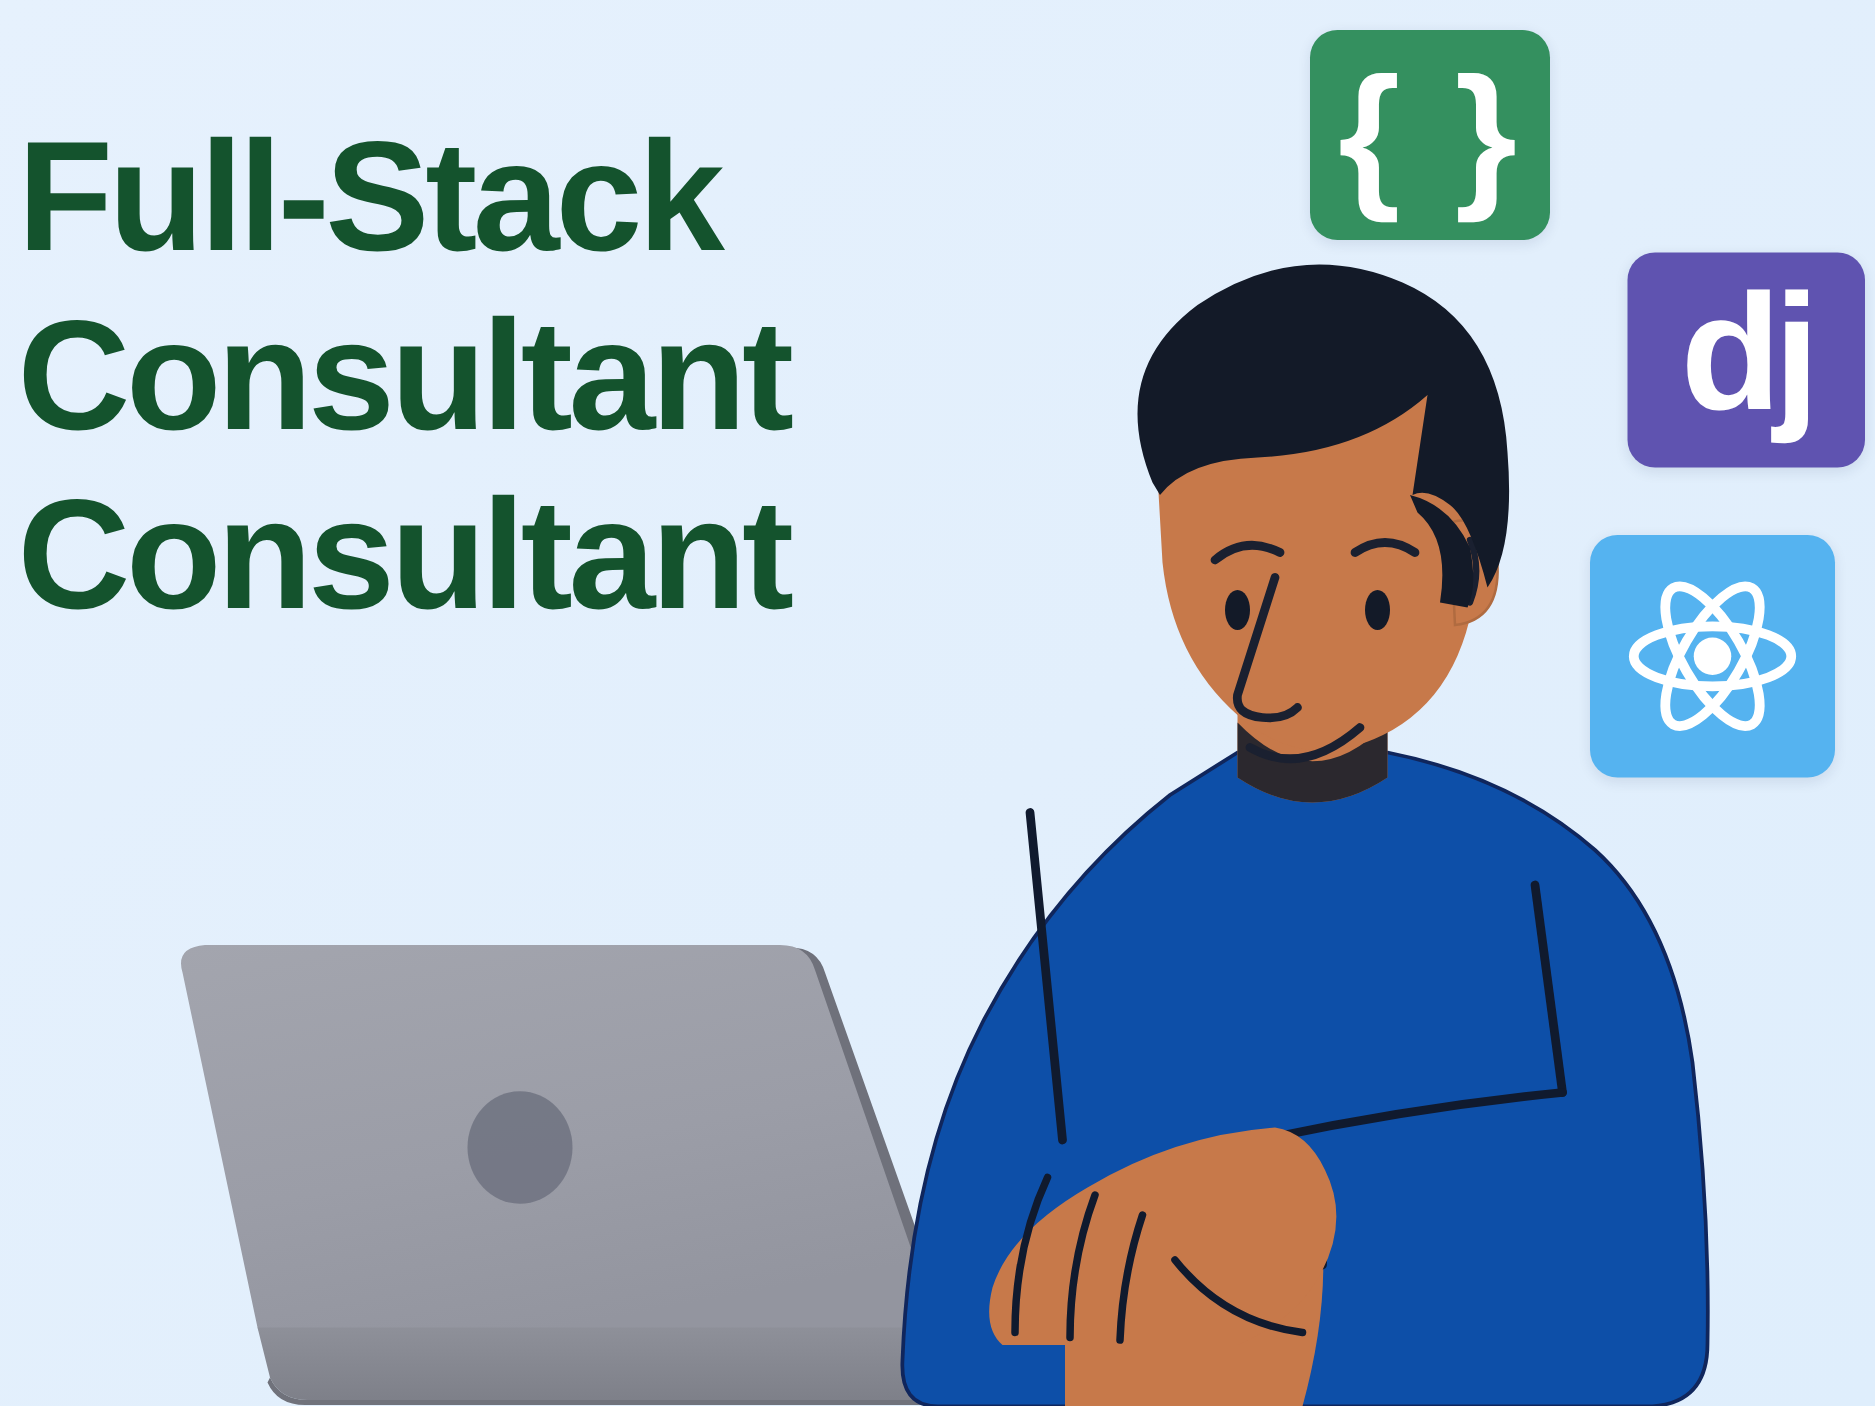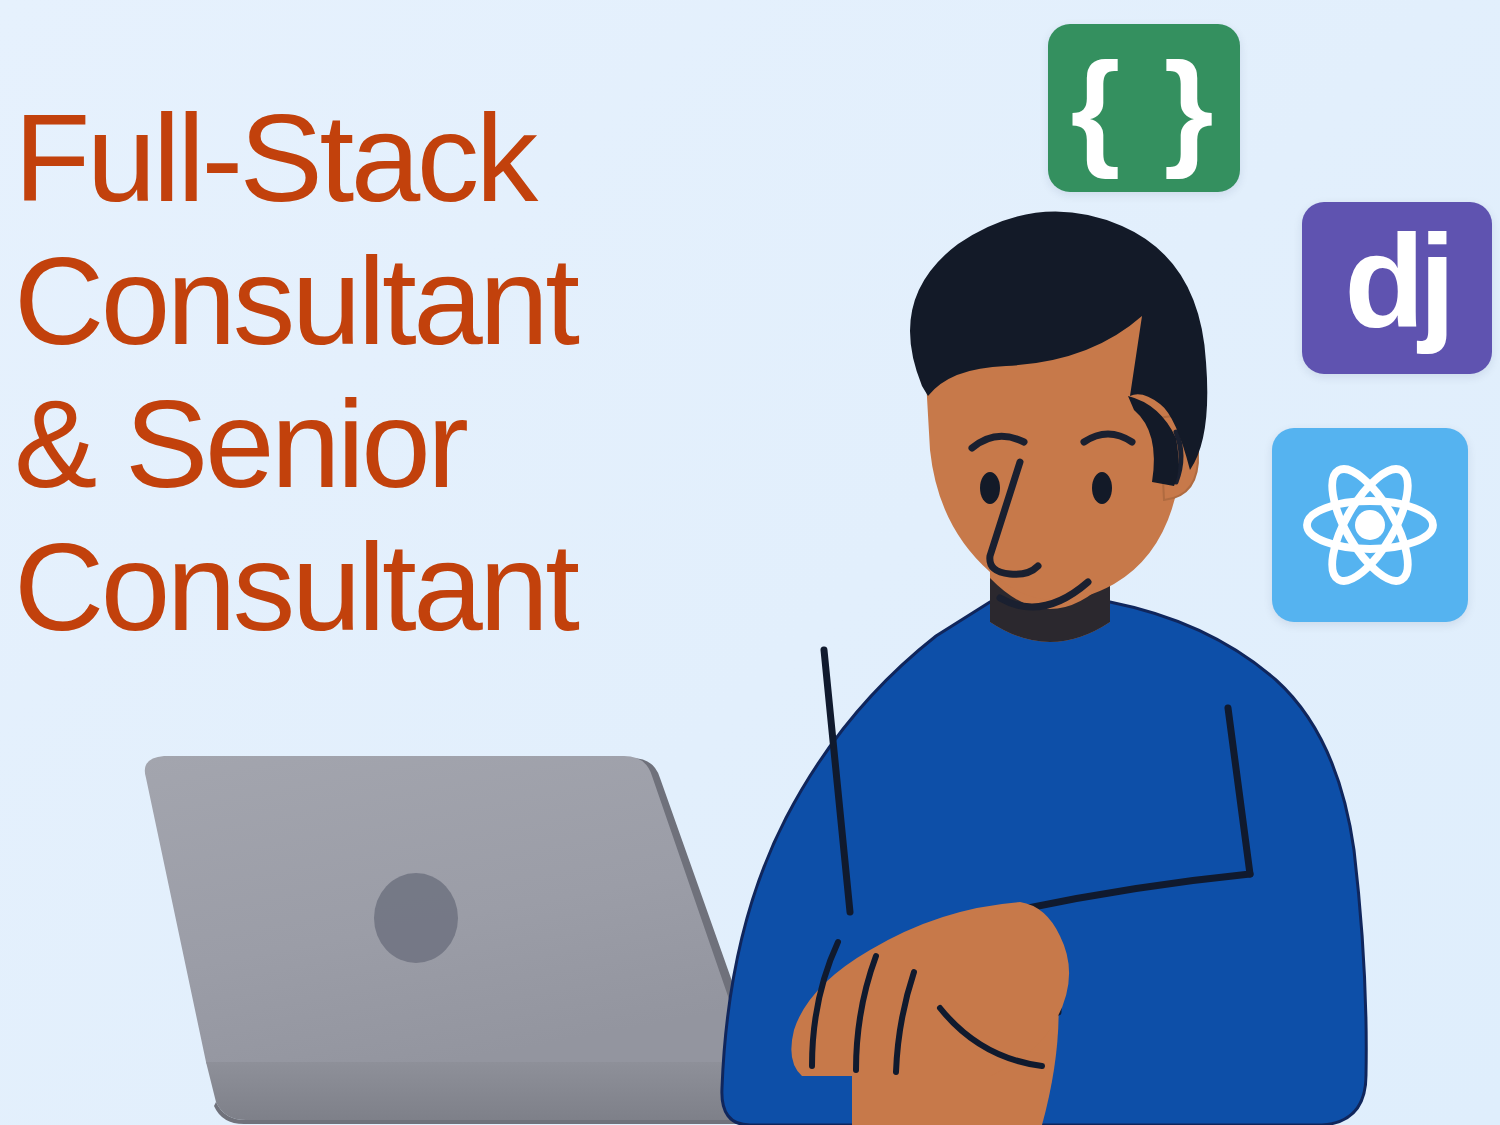--- a/index.html
+++ b/index.html
@@ -24,23 +24,23 @@
   
   #headline {
     position: absolute;
     left: 14px;
     top: 86px;
     width: 820px;
     z-index: 6;
   }
   .hl-line {
     display: block;
-    color: #c2410c;
-    font-family: "Liberation Sans", sans-serif;
-    font-weight: normal;
+    color: #14532d;
+    font-family: "Liberation Sans", sans-serif;
+    font-weight: bold;
     font-size: 125px;
     line-height: 143px;
     letter-spacing: -3.5px;
     white-space: nowrap;
   }
 
   
   .badge {
     position: absolute;
     border-radius: 22px;
@@ -94,21 +94,20 @@
 </head>
 <body>
 
 <div id="scene">
 
   <div id="bg-layer"></div>
 
   <div id="headline">
     <span class="hl-line">Full-Stack</span>
     <span class="hl-line">Consultant</span>
-    <span class="hl-line">&amp; Senior</span>
     <span class="hl-line">Consultant</span>
   </div>
 
   <div class="badge" id="badge-json">
     <span class="badge-glyph" id="json-glyph">{ }</span>
   </div>
 
   <div class="badge" id="badge-django">
     <span class="badge-glyph" id="django-glyph">dj</span>
   </div>

